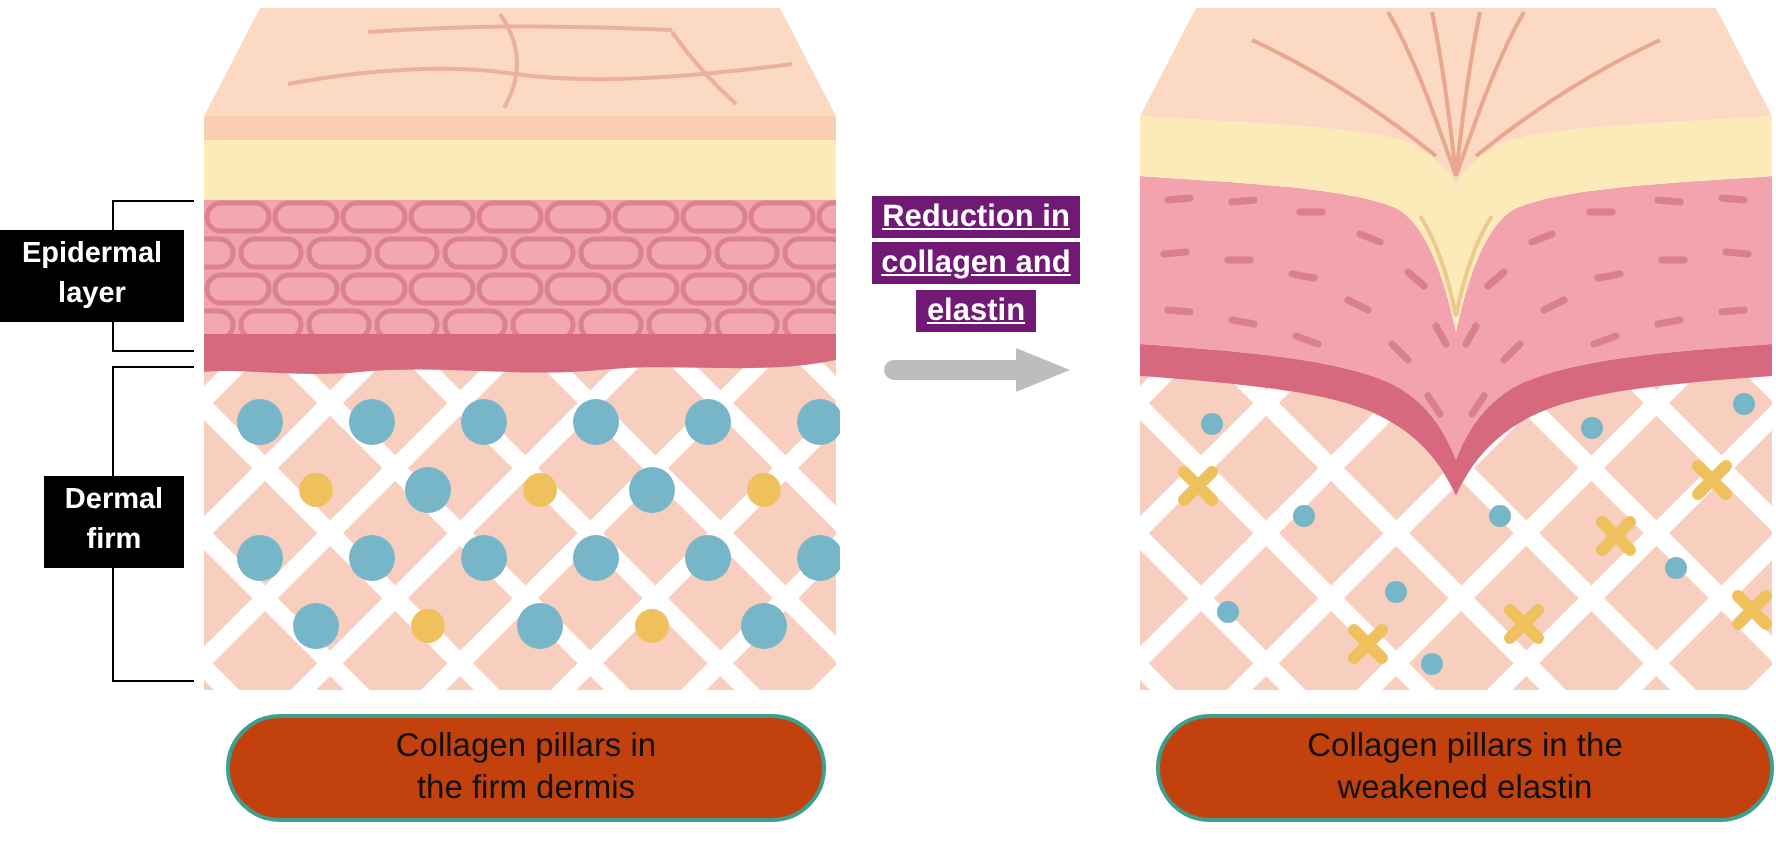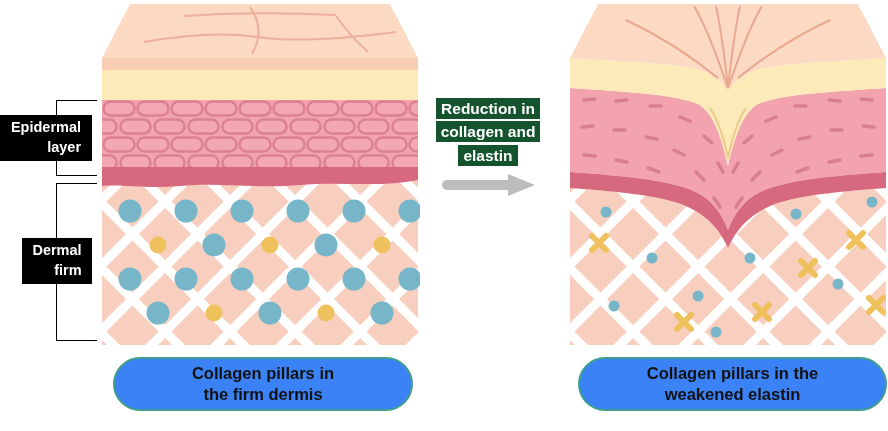--- a/index.html
+++ b/index.html
@@ -2,34 +2,34 @@
 <html><head>
 <meta charset="utf-8">
 <style>
   html,body{margin:0;padding:0;background:#fff;}
   body{font-family:"Liberation Sans",sans-serif;}
   .stage{position:relative;width:888px;height:431px;background:#ffffff;overflow:hidden;}
   .abs{position:absolute;}
   .pre{white-space:pre-line;}
   .black-label{
     background:#000;color:#fff;font-weight:700;font-size:14.5px;line-height:1.35;
-    display:flex;align-items:center;justify-content:center;text-align:right;
+    display:flex;align-items:center;justify-content:center;text-align:center;
   }
   .bracket{border-left:1.5px solid #000;border-top:1.5px solid #000;border-bottom:1.5px solid #000;}
   .mid-text{width:136px;text-align:center;}
   .hl{
-    display:inline;background:#14532d;font-weight:700;font-size:15.5px;line-height:1.5;
-    padding:2px 5px;-webkit-box-decoration-break:clone;box-decoration-break:clone;
+    display:inline;background:#701a75;font-weight:700;font-size:15.5px;line-height:1.5;
+    padding:2px 5px;-webkit-box-decoration-break:clone;box-decoration-break:clone;text-decoration:underline;
   }
   .hl.white{color:#ffffff;}
   .hl.pink{color:#e8718f;}
   .caption-pill{
-    background:#3b82f6;border:2.5px solid #3f9f8e;border-radius:27px;
+    background:#c2410c;border:2.5px solid #3f9f8e;border-radius:27px;
     display:flex;align-items:center;justify-content:center;text-align:center;
-    font-weight:700;font-size:16.5px;line-height:1.3;color:#111;
+    font-weight:400;font-size:16.5px;line-height:1.3;color:#111;
   }
 </style>
 </head>
 <body>
 
 <div class="stage">
 
   <div class="abs" style="left:100px;top:0;">
     <svg width="320" height="345" viewBox="0 0 320 345">
       <defs>

